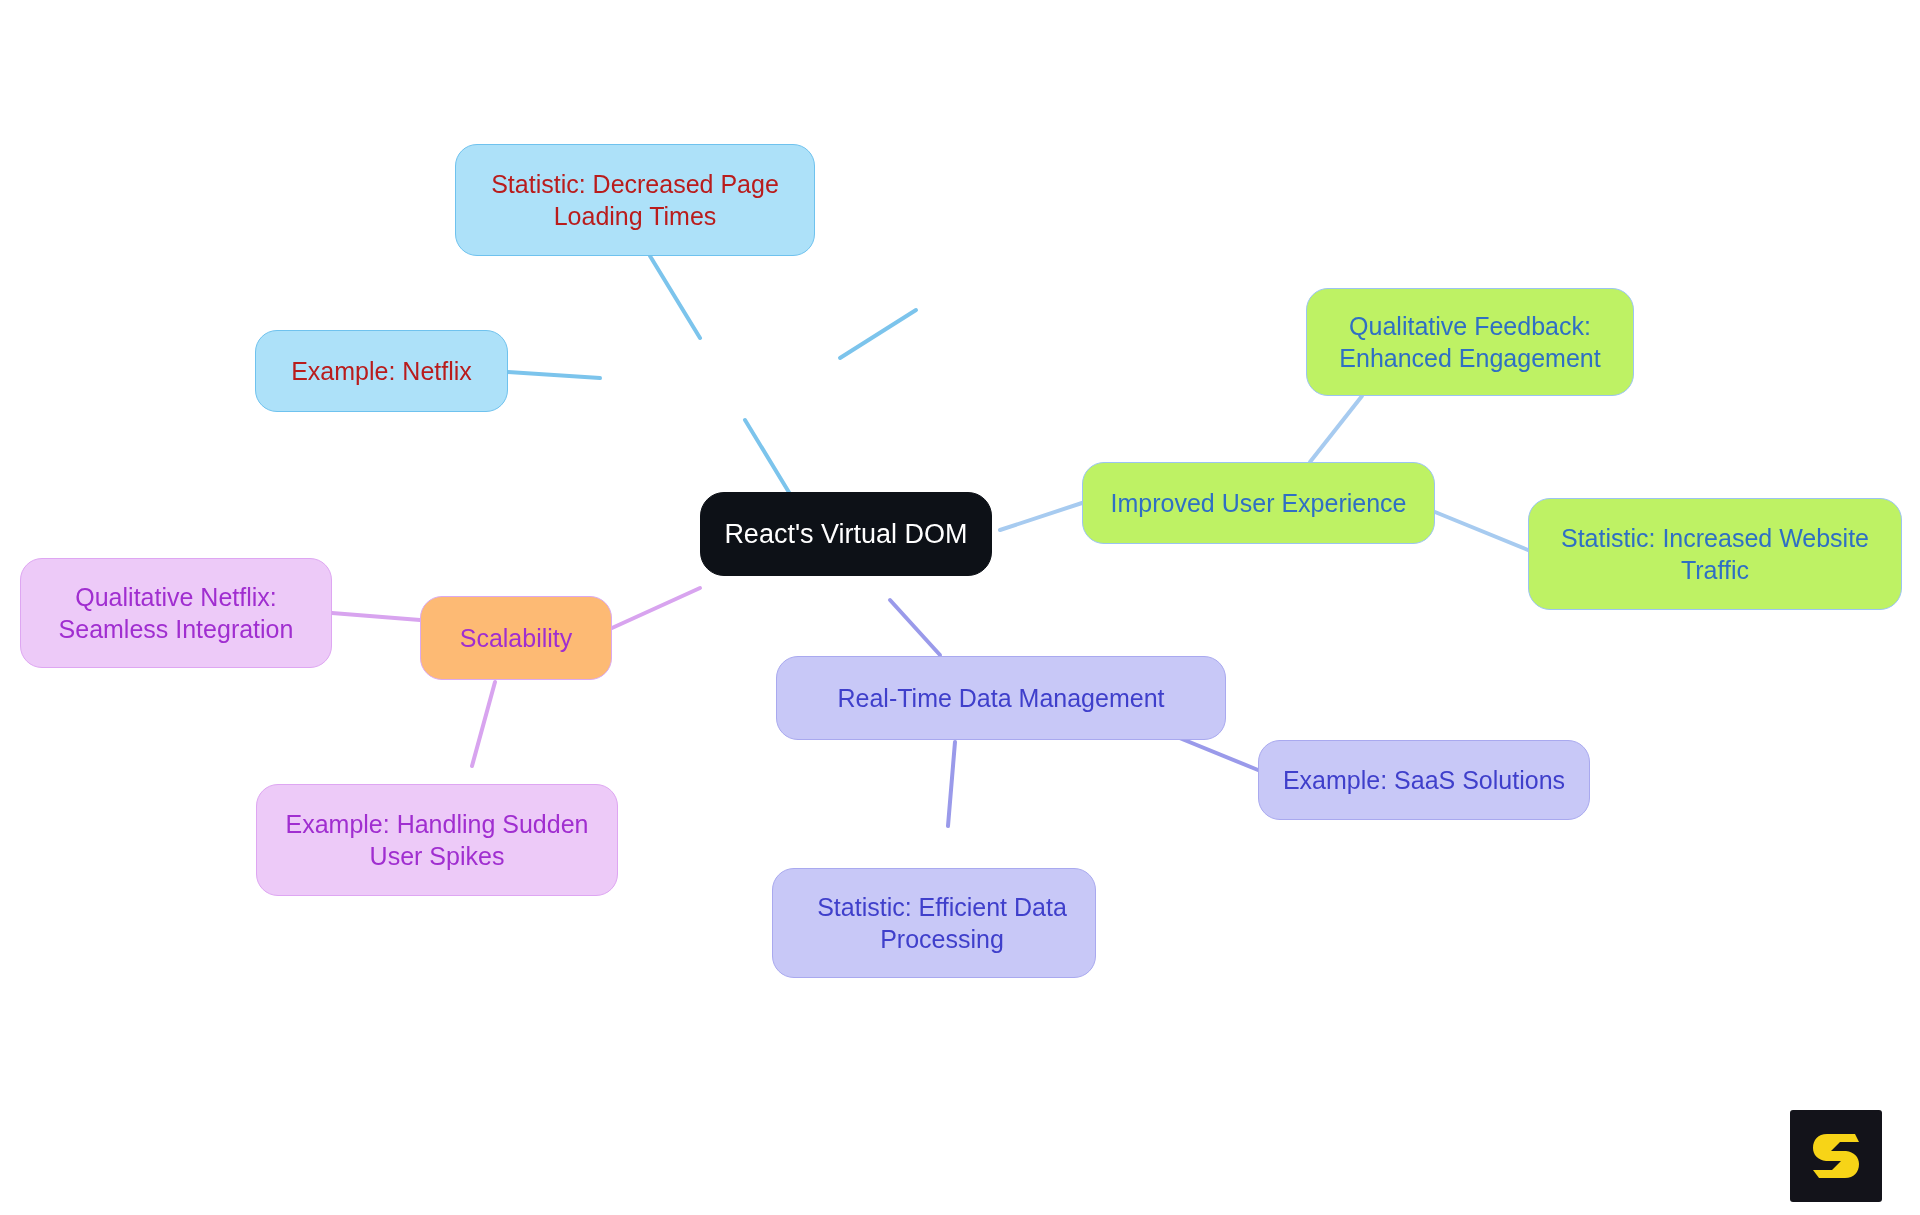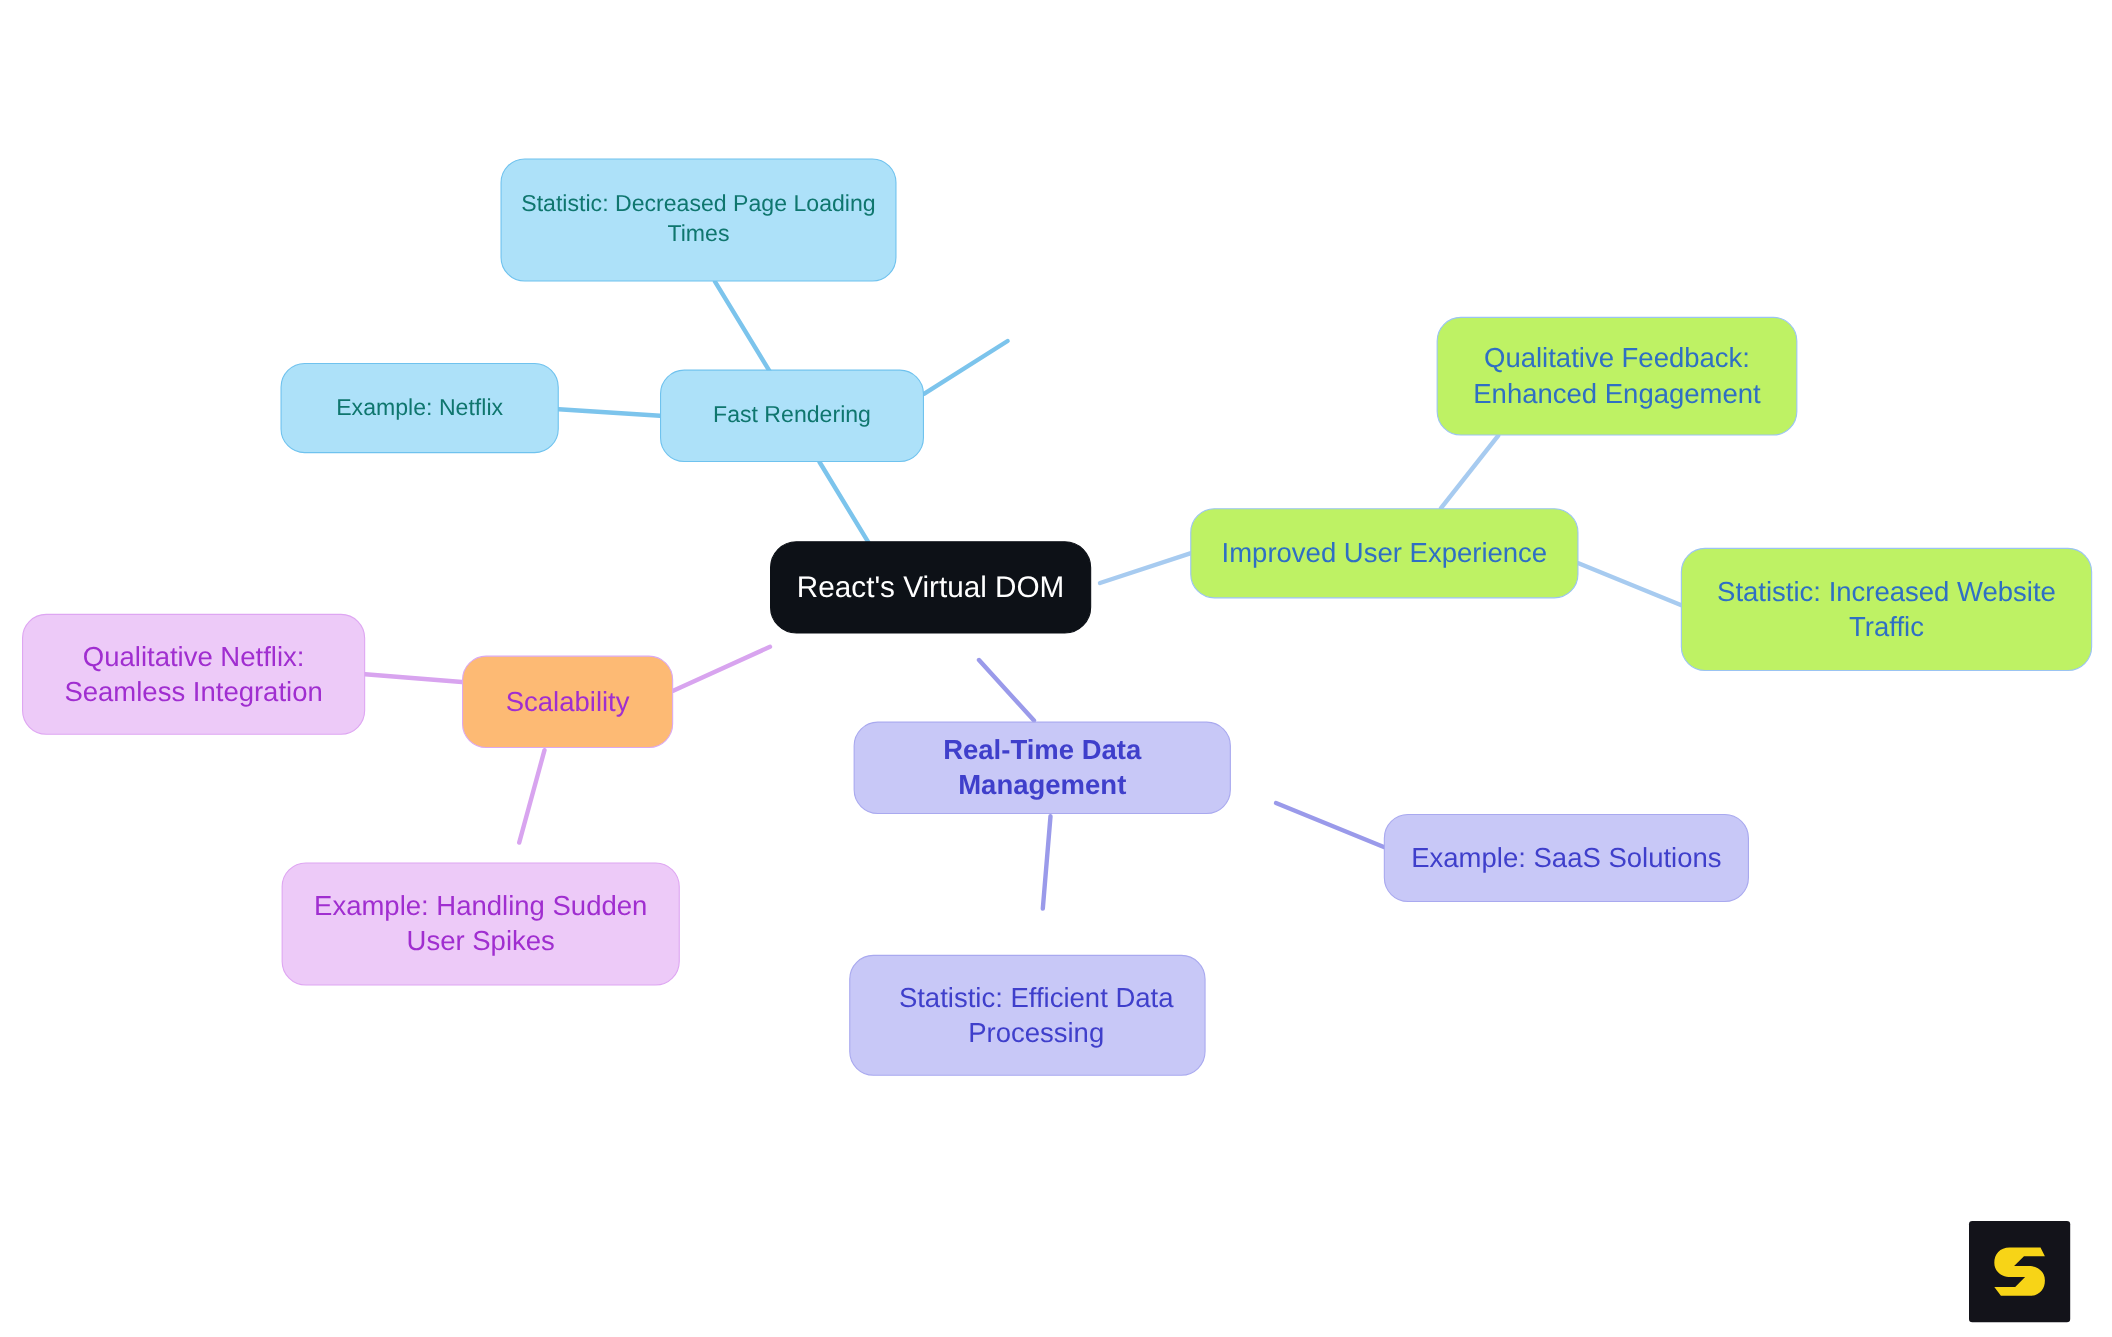--- a/index.html
+++ b/index.html
@@ -41,22 +41,22 @@
   .node-root {
     background: #0d1117;
     border-color: #0d1117;
     color: #ffffff;
     font-size: 27px;
     border-radius: 24px;
   }
   .node-blue-strong {
     background: #ade1f9;
     border-color: #6fc2ee;
-    color: #0f766e;
-    font-size: 21px;
+    color: #b91c1c;
+    font-size: 25px;
   }
   .node-blue-soft {
     background: #bef264;
     border-color: #9bc4f2;
     color: #2f6fc4;
     font-size: 25px;
   }
   .node-purple {
     background: #c8c8f7;
     border-color: #a9a9ef;
@@ -117,34 +117,33 @@
 
     <path d="M 700 588 L 612 628" stroke="#d8a4ef" stroke-width="4" fill="none" stroke-linecap="round"></path>
 
     <path d="M 420 620 L 332 613" stroke="#d8a4ef" stroke-width="4" fill="none" stroke-linecap="round"></path>
 
     <path d="M 495 682 L 472 766" stroke="#d8a4ef" stroke-width="4" fill="none" stroke-linecap="round"></path>
   </svg>
 
   <div class="node node-root" style="left:700px; top:492px; width:292px; height:84px;">React's Virtual DOM</div>
 
-  <div class="node node-blue-strong" style="left:600px; top:336px; width:240px; height:84px;">Fast Rendering</div>
 
   <div class="node node-blue-strong" style="left:455px; top:144px; width:360px; height:112px;">Statistic: Decreased Page Loading Times</div>
 
   <div class="node node-blue-strong" style="left:255px; top:330px; width:253px; height:82px;">Example: Netflix</div>
 
 
   <div class="node node-blue-soft" style="left:1082px; top:462px; width:353px; height:82px;">Improved User Experience</div>
 
   <div class="node node-blue-soft" style="left:1306px; top:288px; width:328px; height:108px;">Qualitative Feedback: Enhanced Engagement</div>
 
   <div class="node node-blue-soft" style="left:1528px; top:498px; width:374px; height:112px;">Statistic: Increased Website Traffic</div>
 
-  <div class="node node-purple" style="left:776px; top:656px; width:343px; height:84px;font-weight:bold;">Real-Time Data Management</div>
+  <div class="node node-purple" style="left:776px; top:656px; width:450px; height:84px;">Real-Time Data Management</div>
 
   <div class="node node-purple" style="left:1258px; top:740px; width:332px; height:80px;">Example: SaaS Solutions</div>
 
   <div class="node node-purple" style="left:772px; top:868px; width:324px; height:110px;padding-left:30px;">Statistic: Efficient Data Processing</div>
 
   <div class="node node-pink" style="left:420px; top:596px; width:192px; height:84px;">Scalability</div>
 
   <div class="node node-pink-strong" style="left:20px; top:558px; width:312px; height:110px;">Qualitative Netflix: Seamless Integration</div>
 
   <div class="node node-pink-strong" style="left:256px; top:784px; width:362px; height:112px;">Example: Handling Sudden User Spikes</div>

